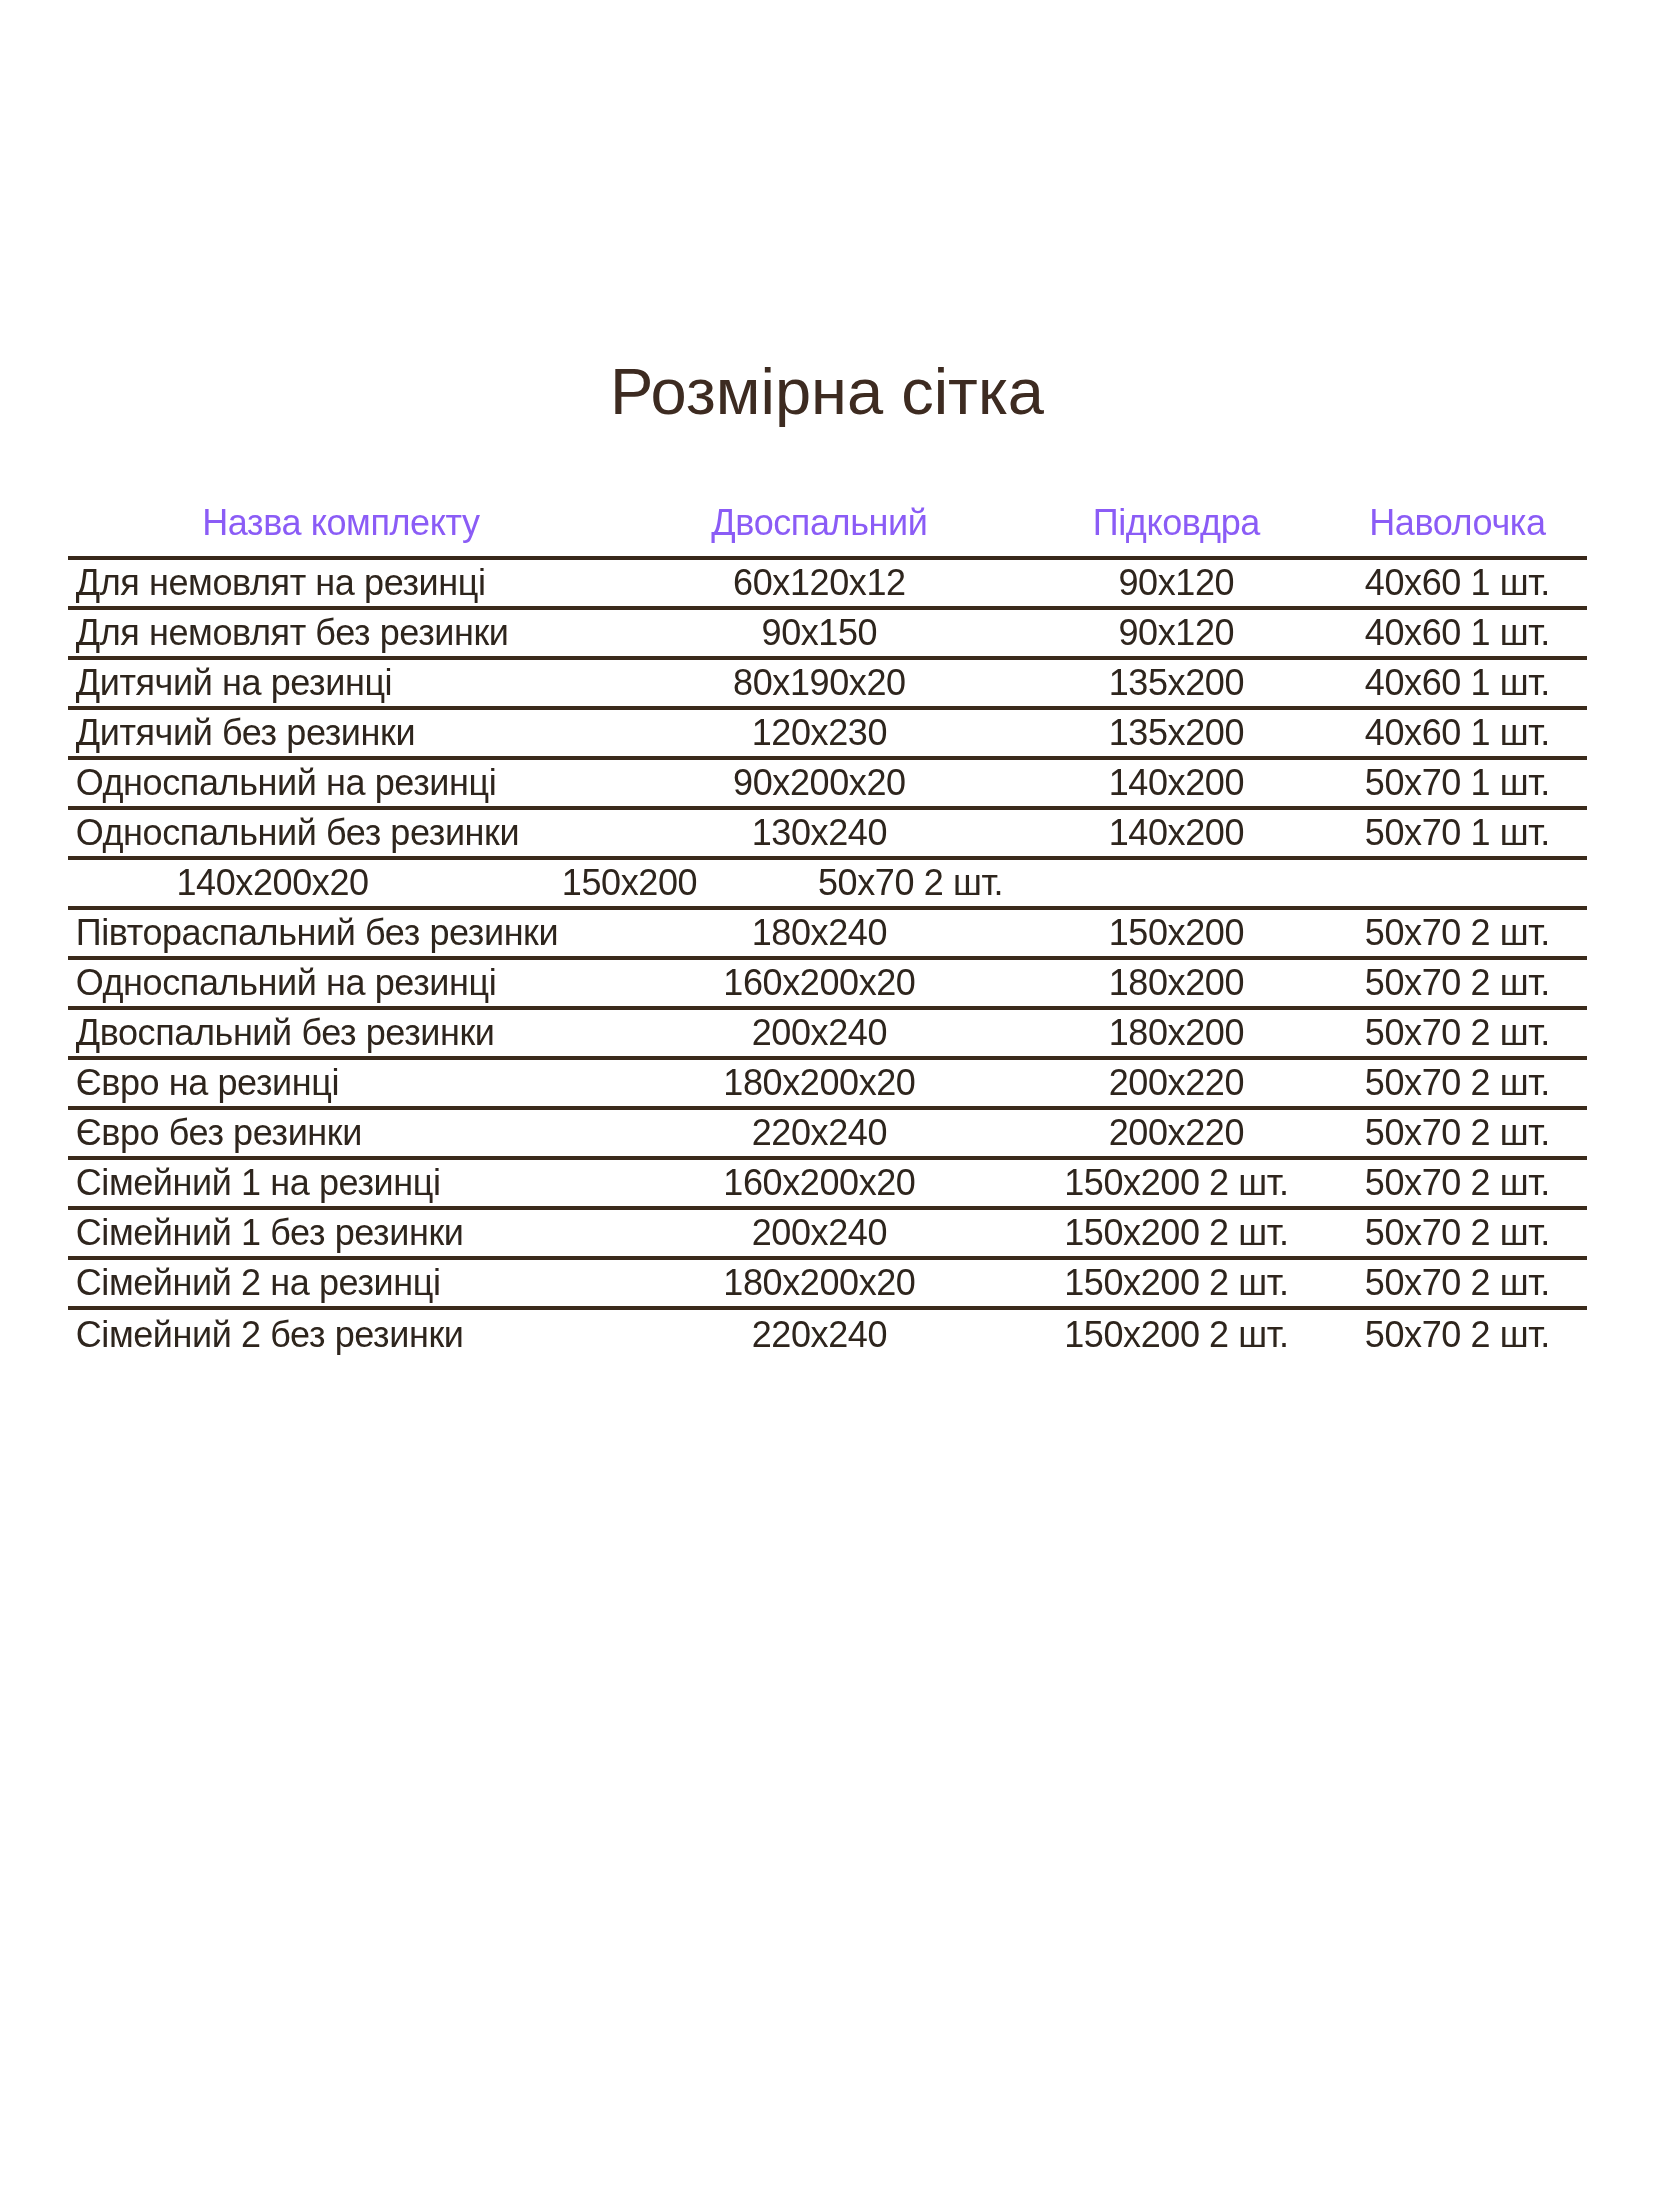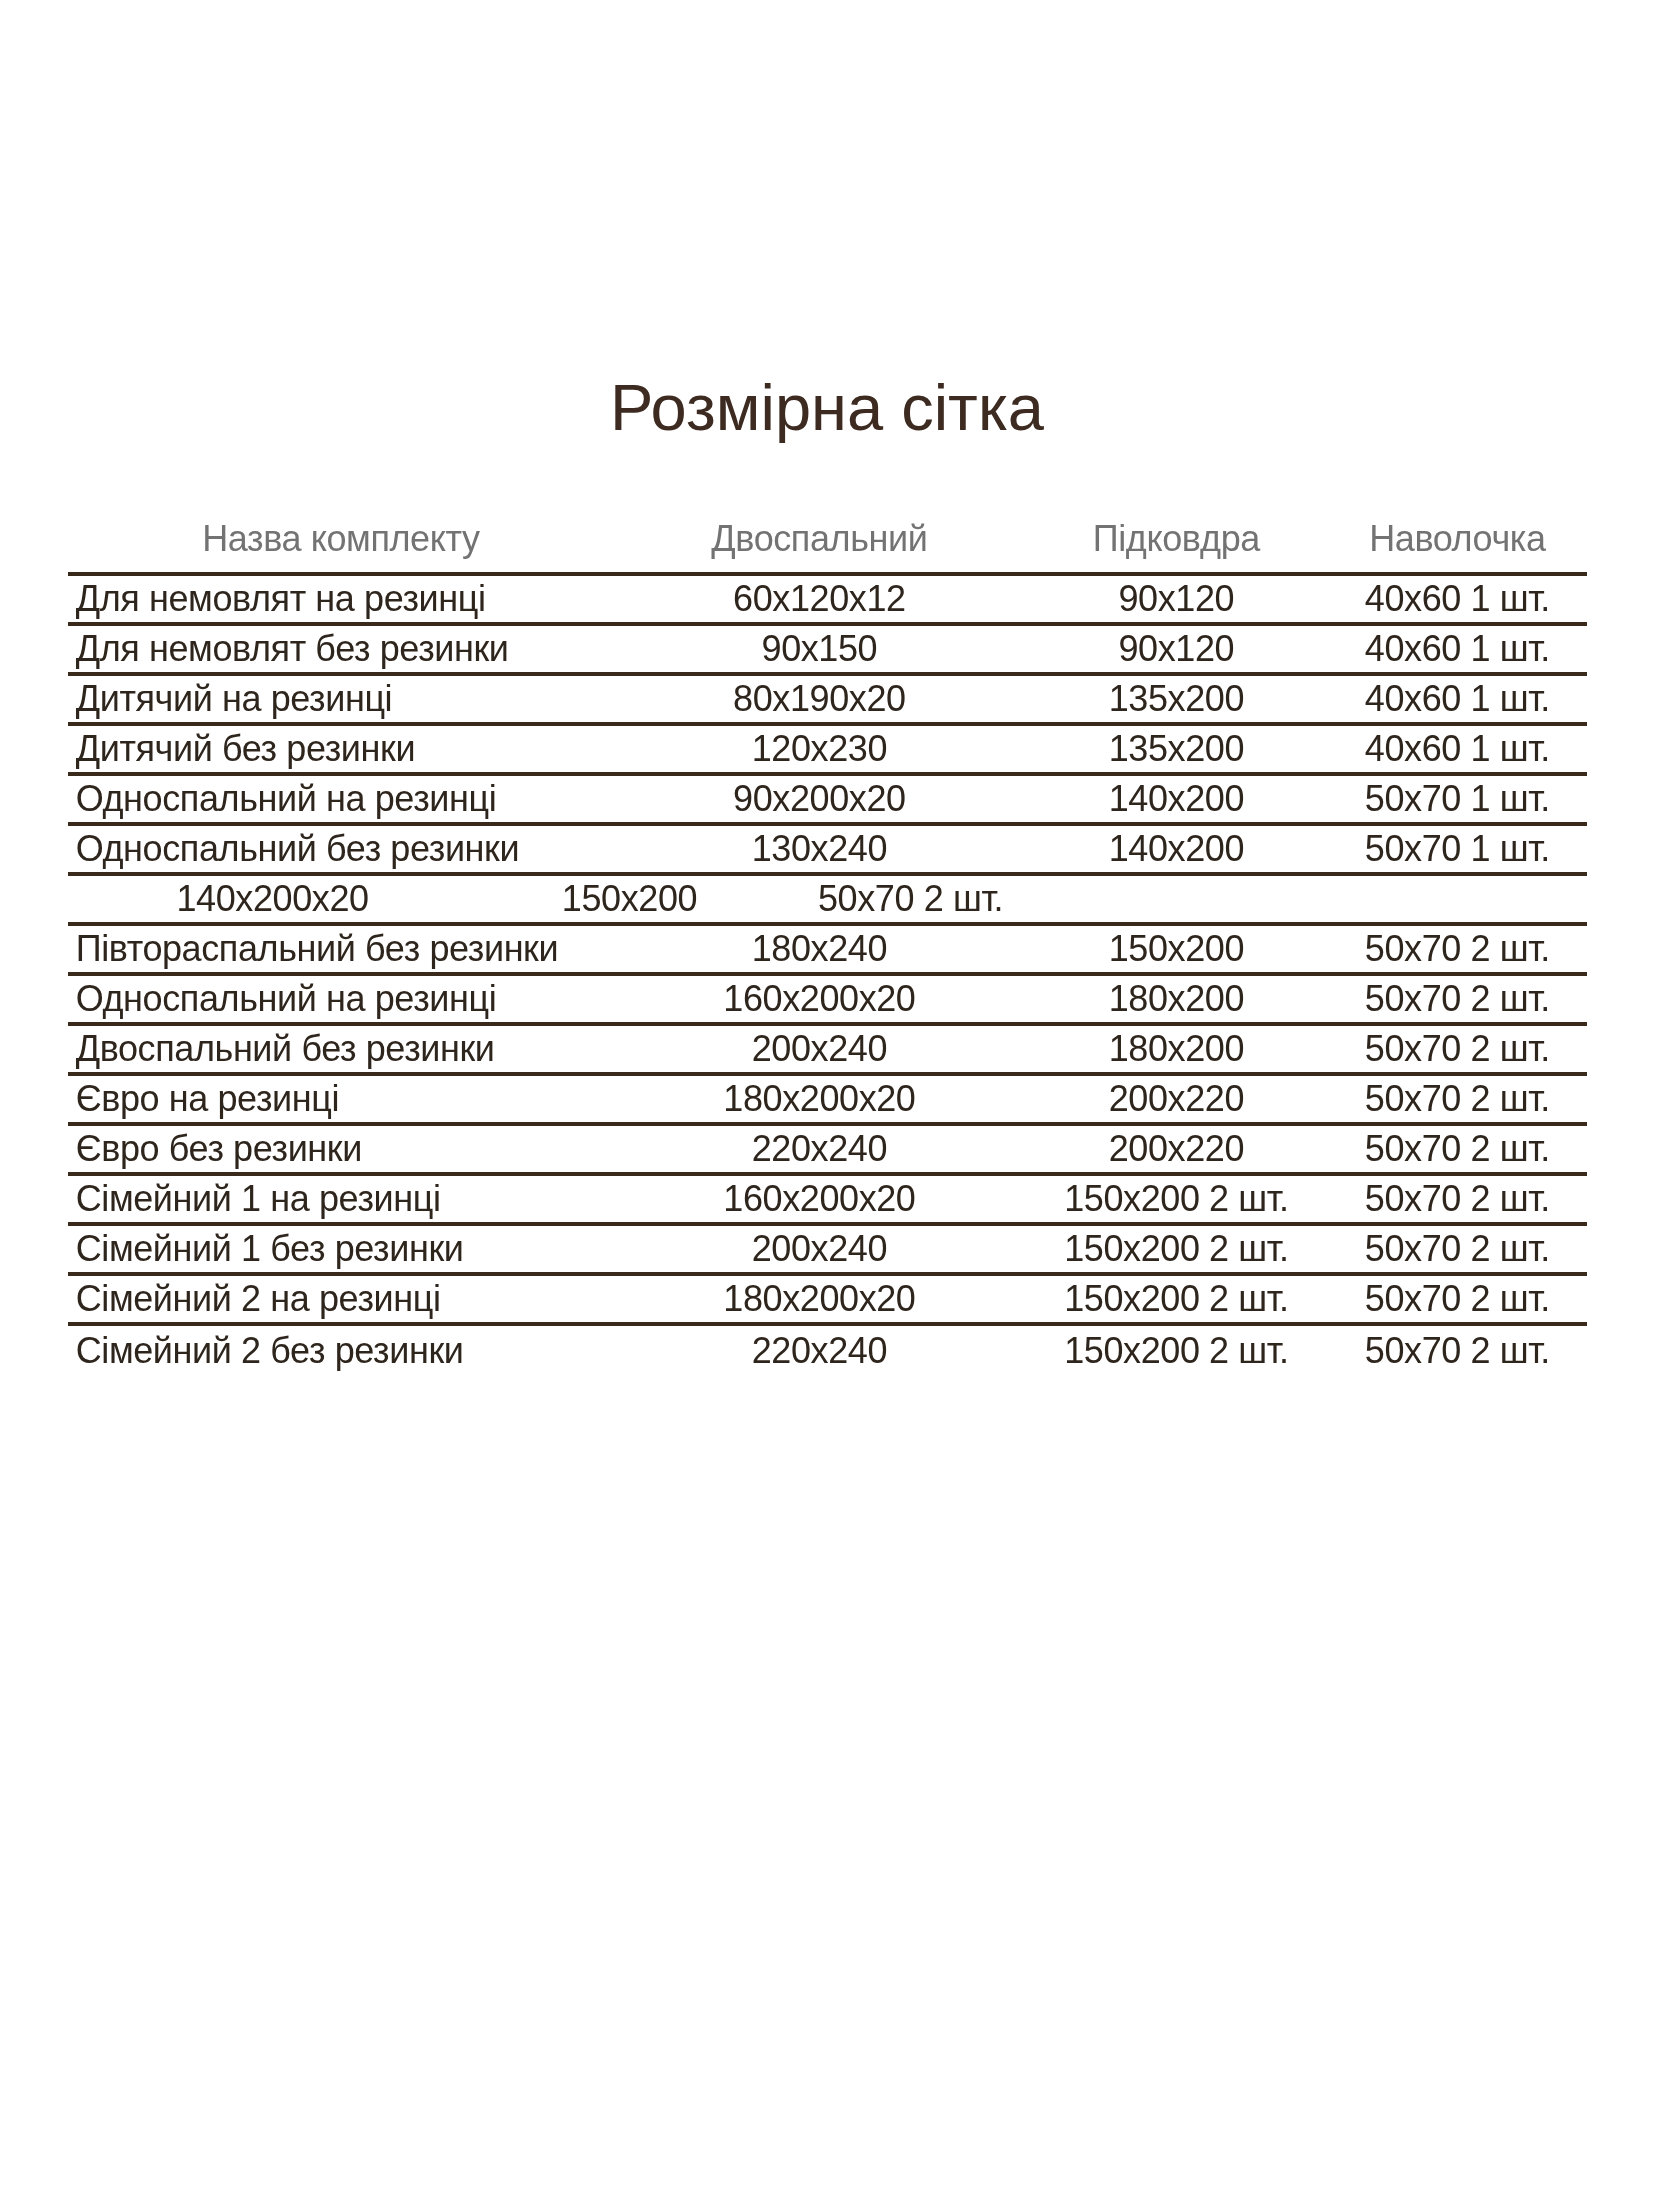--- a/index.html
+++ b/index.html
@@ -8,21 +8,21 @@
     background: #ffffff;
   }
   body {
     width: 1654px;
     height: 2205px;
     font-family: "Liberation Sans", "DejaVu Sans", sans-serif;
     color: #2f261e;
     overflow: hidden;
   }
   .page-title {
-    margin: 16px;
+    margin: 0;
     padding-top: 350px;
     text-align: center;
     font-size: 65px;
     line-height: 1.3;
     font-weight: 400;
     letter-spacing: 0px;
     color: #3d2b21;
   }
   .size-table {
     width: 1519px;
@@ -33,21 +33,21 @@
     align-items: center;
     height: 50px;
     box-sizing: border-box;
     border-bottom: 4.1px solid #3a2a1b;
     font-size: 36px;
     letter-spacing: -0.4px;
     color: #2e251d;
   }
   .trow.header {
     height: 69px;
-    color: #737373;
+    color: #8b5cf6;
     border-bottom: 4.9px solid #38281a;
   }
   .trow.body:last-child {
     border-bottom: none;
   }
   .cell {
     box-sizing: border-box;
     white-space: nowrap;
     overflow: visible;
   }

